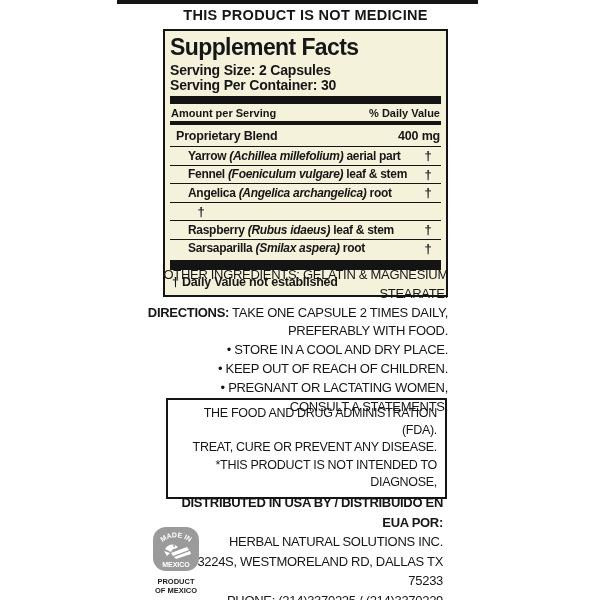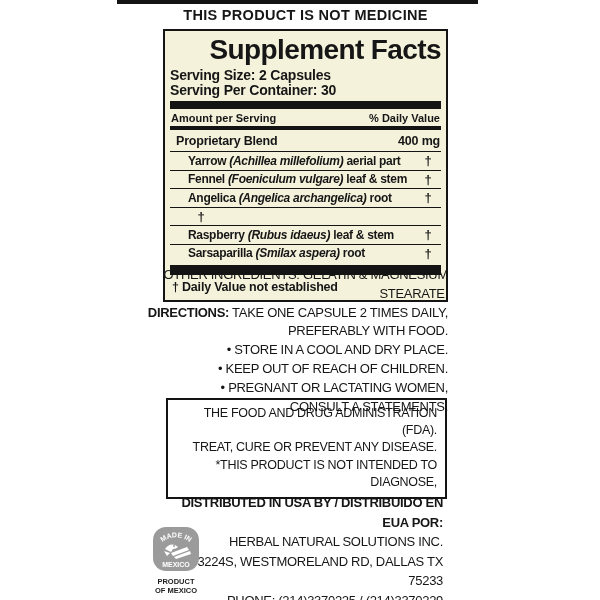--- a/index.html
+++ b/index.html
@@ -12,21 +12,21 @@
   
   .headline{
     position:absolute;left:143px;top:7px;width:325px;text-align:center;
     font-size:14.5px;font-weight:bold;letter-spacing:.3px;
   }
   
   .sf-box{
     position:absolute;left:163px;top:29px;width:285px;box-sizing:border-box;
     border:2px solid #141414;background:#f5f2dc;padding:2px 5px 5px 5px;
   }
-  .sf-title{margin:1px 0 2px 0;text-align:right;font-size:28px;font-weight:bold;letter-spacing:-.6px;}
+  .sf-title{margin:1px 0 2px 0;text-align:left;font-size:23px;font-weight:bold;letter-spacing:-.6px;}
   .serv{font-size:14px;font-weight:bold;line-height:15px;letter-spacing:-.2px;}
   .bar{background:#141414;}
   .bar.b8{height:8px;margin:3px 0 2px 0;}
   .bar.b4{height:4px;margin:1px 0 2px 0;}
   .bar.b10{height:10px;margin:3px 0 2px 0;}
   .hdr-row{display:flex;justify-content:space-between;font-size:11px;font-weight:bold;padding:1px 1px;}
   .blend-row{display:flex;justify-content:space-between;font-size:12.5px;font-weight:bold;padding:2px 1px 3px 6px;letter-spacing:-.2px;}
   .rule{border-top:1.4px solid #141414;margin:0;}
   .ing-row{display:flex;justify-content:space-between;align-items:center;min-height:17.5px;padding-left:18px;font-size:12px;letter-spacing:-.3px;}
   .ing-text b{font-weight:bold;}

